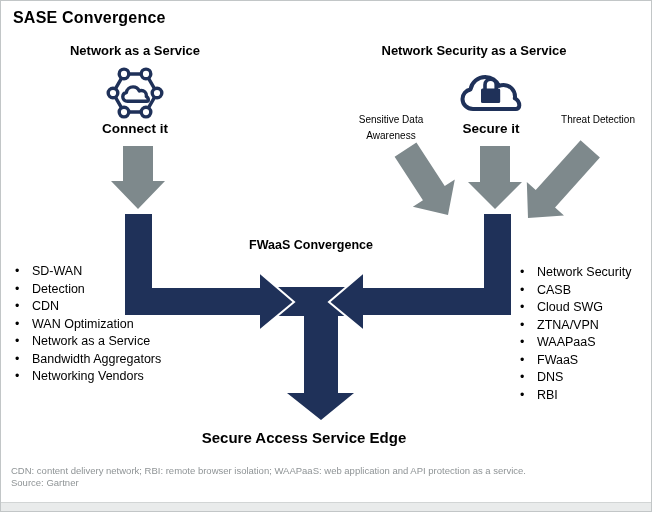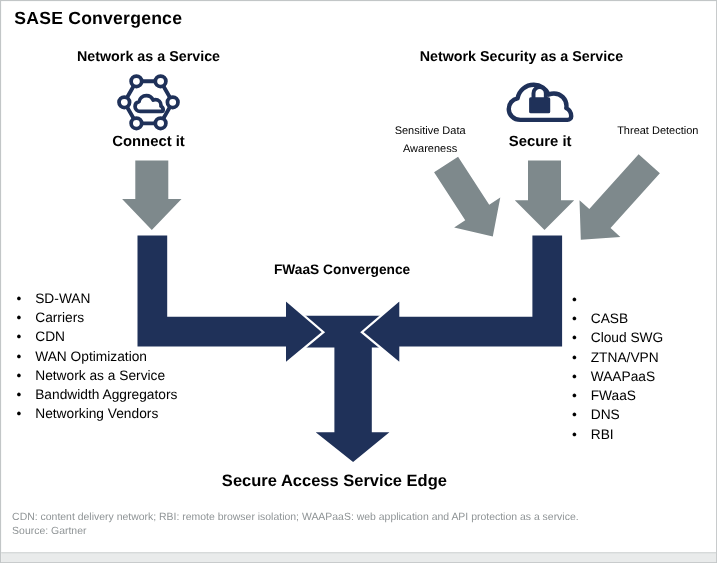--- a/index.html
+++ b/index.html
@@ -87,21 +87,21 @@
 
   <div class="abs market-label center-text">FWaaS Convergence</div>
 
   <div class="abs bullet-list list-left">
       <div class="li">
         <span class="bullet">•</span>
         <span>SD-WAN</span>
       </div>
       <div class="li">
         <span class="bullet">•</span>
-        <span>Carriers</span>
+        <span>Detection</span>
       </div>
       <div class="li">
         <span class="bullet">•</span>
         <span>CDN</span>
       </div>
       <div class="li">
         <span class="bullet">•</span>
         <span>WAN Optimization</span>
       </div>
       <div class="li">
@@ -113,20 +113,21 @@
         <span>Bandwidth Aggregators</span>
       </div>
       <div class="li">
         <span class="bullet">•</span>
         <span>Networking Vendors</span>
       </div>
     </div>
   <div class="abs bullet-list list-right">
       <div class="li">
         <span class="bullet">•</span>
+        <span>Network Security</span>
       </div>
       <div class="li">
         <span class="bullet">•</span>
         <span>CASB</span>
       </div>
       <div class="li">
         <span class="bullet">•</span>
         <span>Cloud SWG</span>
       </div>
       <div class="li">

